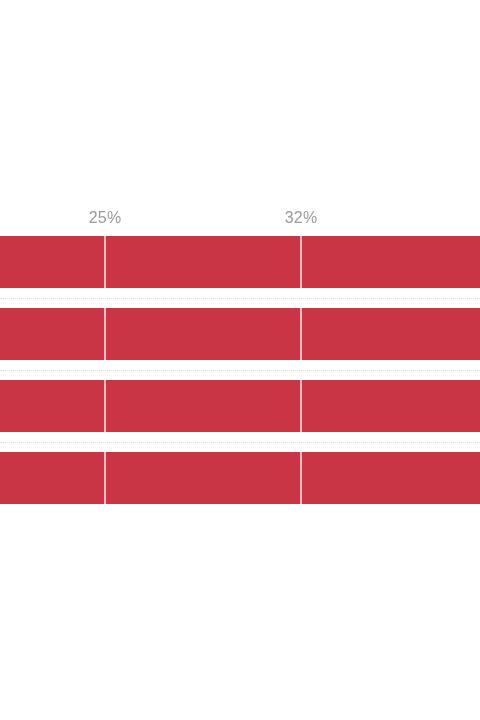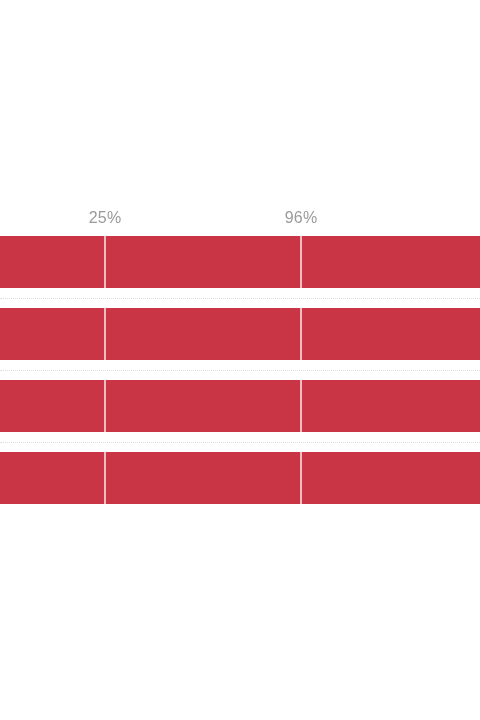--- a/index.html
+++ b/index.html
@@ -113,17 +113,17 @@
         <div class="vgrid" style="left: 104px; top: 380px; height: 52px; background: rgb(242, 211, 214);"></div>
         <div class="vgrid" style="left: 104px; top: 452px; height: 52px; background: rgb(242, 211, 214);"></div>
         <div class="vgrid" style="left: 300px; top: 236px; height: 52px; background: rgb(242, 211, 214);"></div>
         <div class="vgrid" style="left: 300px; top: 308px; height: 52px; background: rgb(242, 211, 214);"></div>
         <div class="vgrid" style="left: 300px; top: 380px; height: 52px; background: rgb(242, 211, 214);"></div>
         <div class="vgrid" style="left: 300px; top: 452px; height: 52px; background: rgb(242, 211, 214);"></div>
       </div>
 
     <div class="axis-labels" id="axis-layer">
         <div class="tick-label" style="left: 105px; top: 208px; color: rgb(154, 154, 154);">25%</div>
-        <div class="tick-label" style="left: 301px; top: 208px; color: rgb(154, 154, 154);">96%</div>
+        <div class="tick-label" style="left: 301px; top: 208px; color: rgb(154, 154, 154);">32%</div>
       </div>
 
   </div>
 </div>
 
 </body></html>

